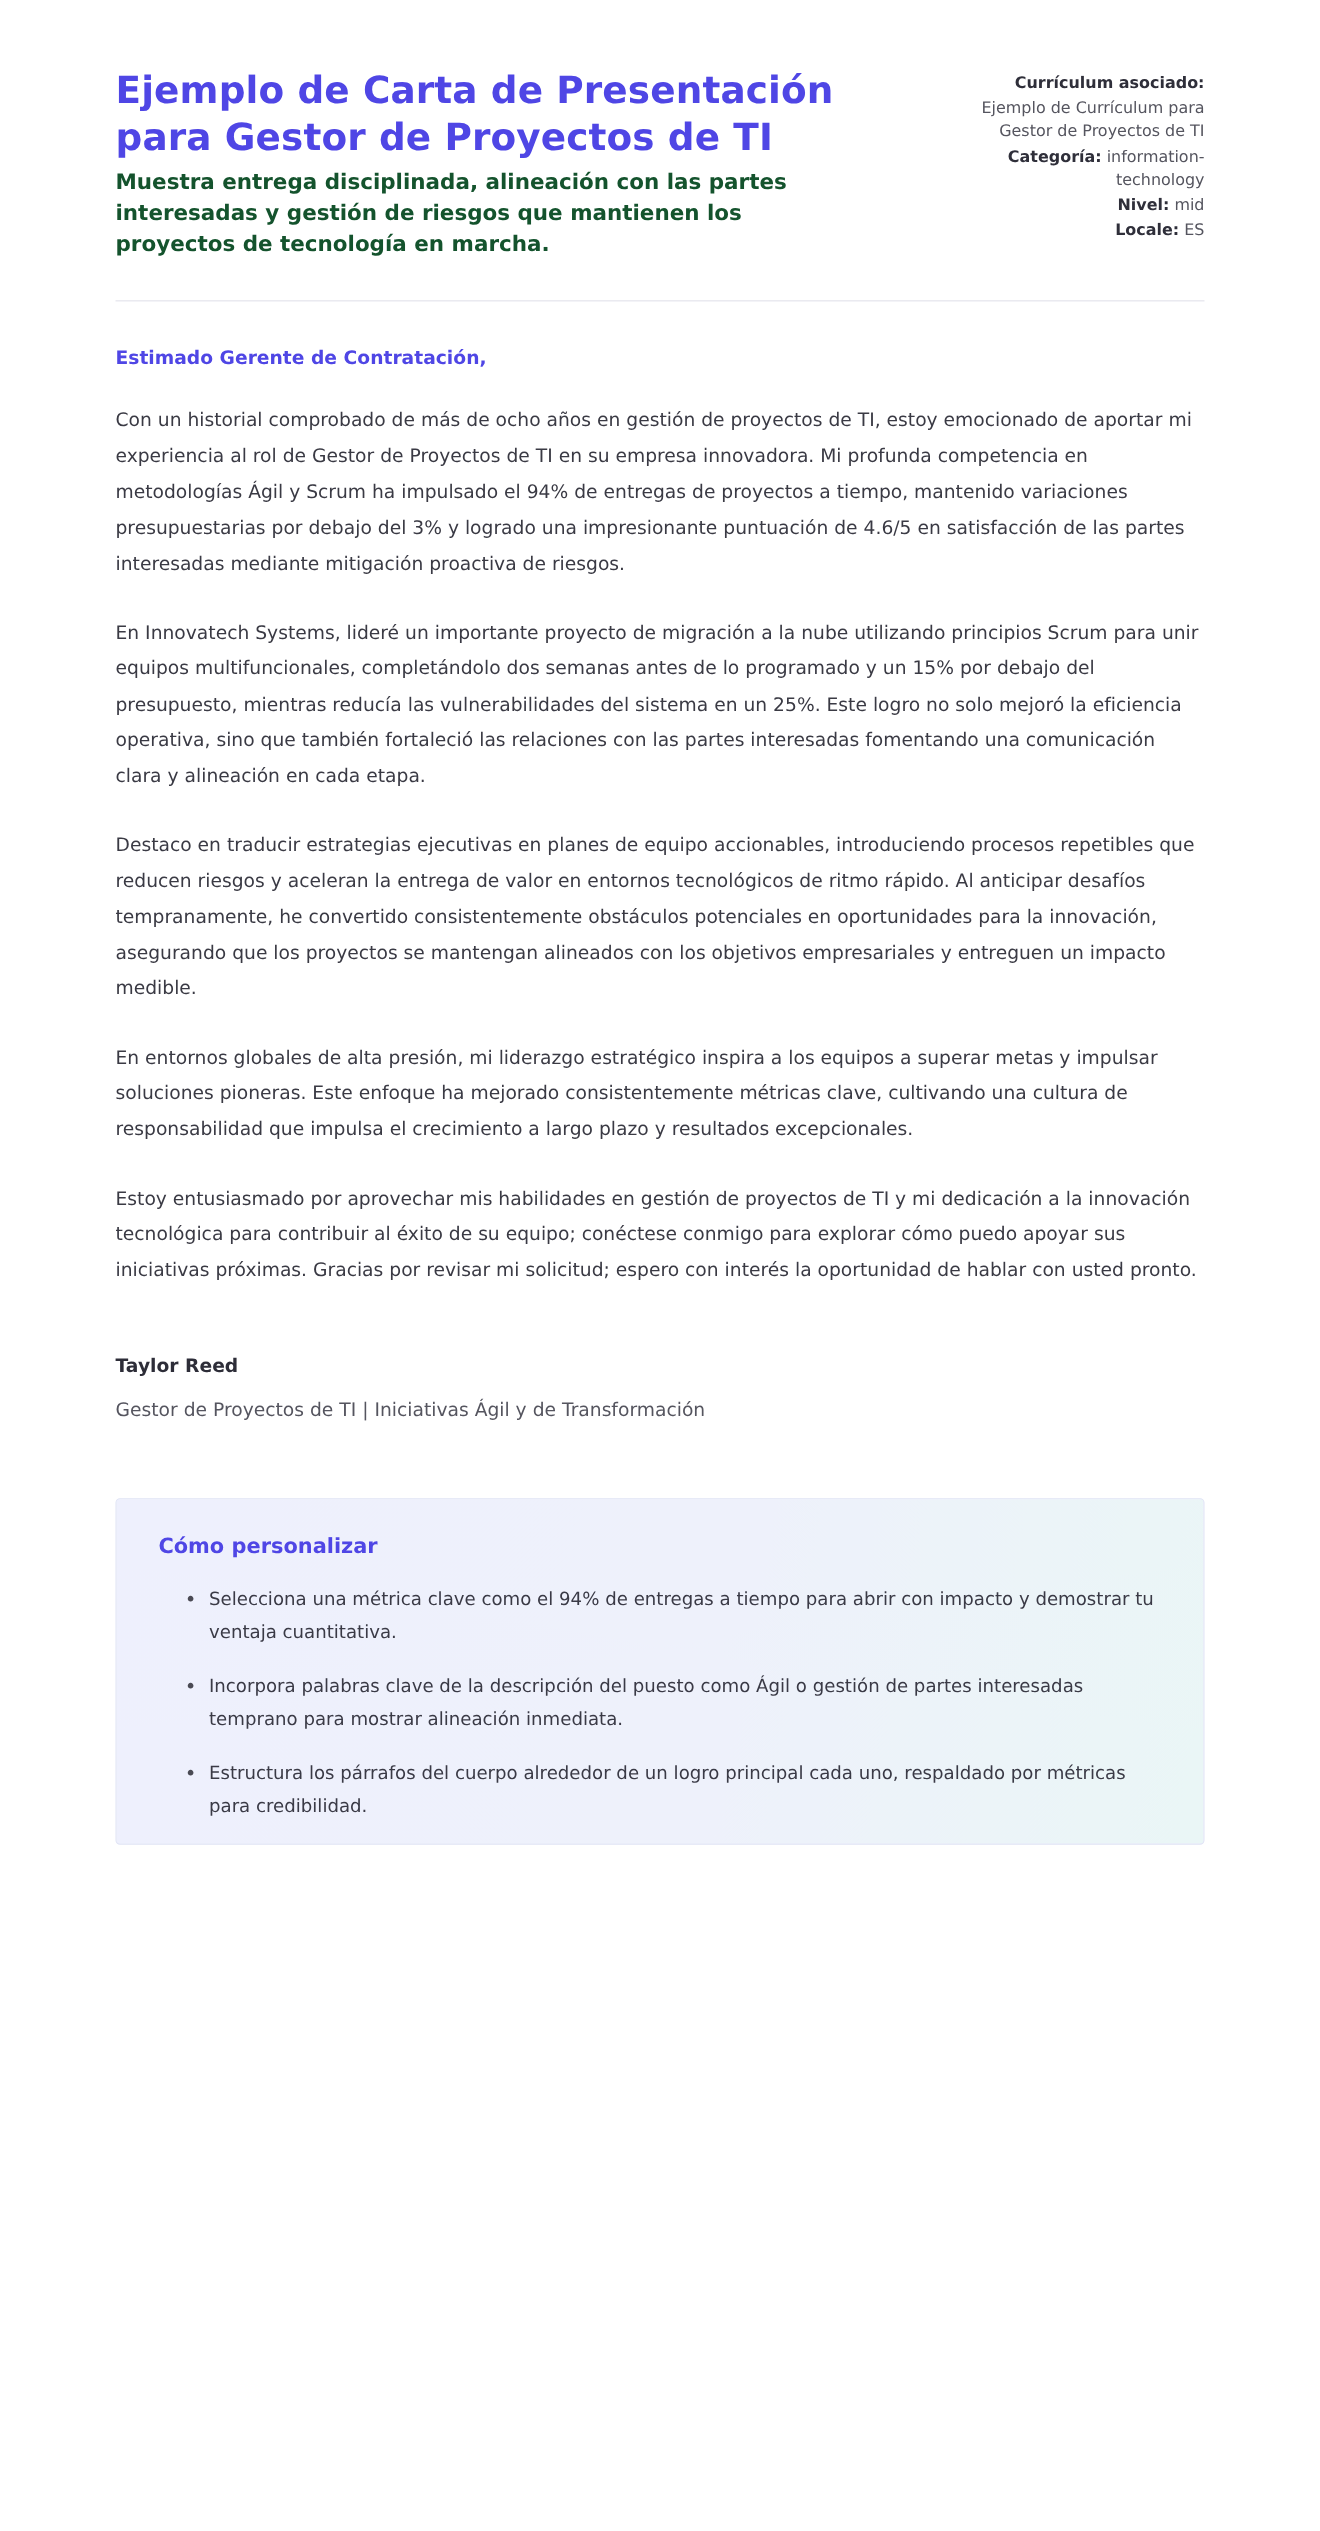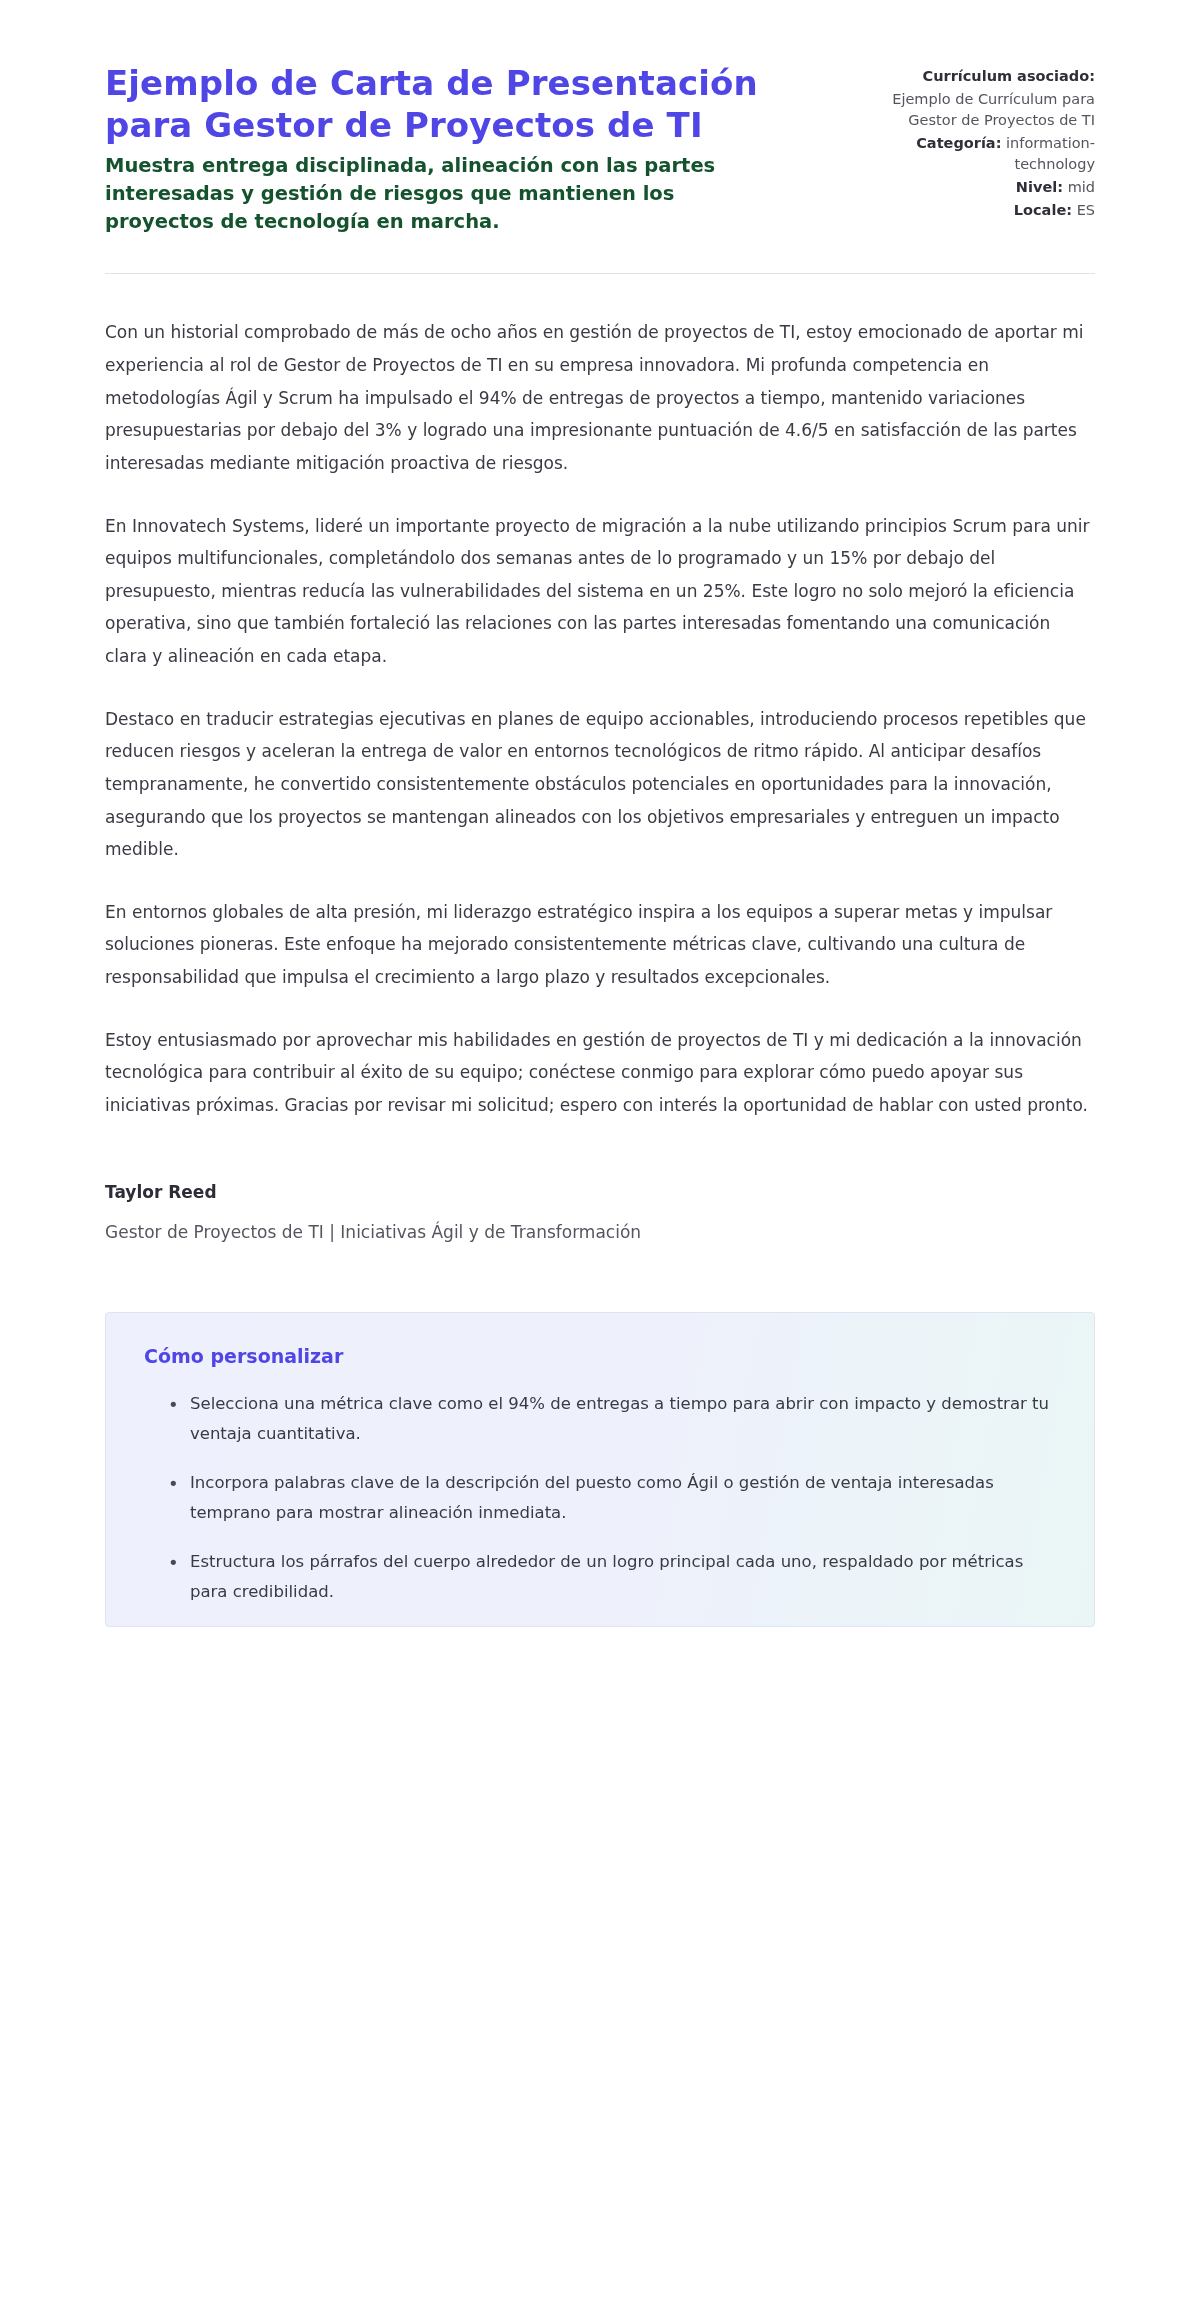--- a/index.html
+++ b/index.html
@@ -182,36 +182,37 @@
       <div class="meta-row">
         <span class="meta-label">Locale:</span>
         <span class="meta-value">ES</span>
       </div>
     </div>
   </div>
 
   <hr class="rule">
 
   <div class="letter">
+    <p class="salutation">Estimado Gerente de Contratación,</p>
 
     <p class="para">Con un historial comprobado de más de ocho años en gestión de proyectos de TI, estoy emocionado de aportar mi experiencia al rol de Gestor de Proyectos de TI en su empresa innovadora. Mi profunda competencia en metodologías Ágil y Scrum ha impulsado el 94% de entregas de proyectos a tiempo, mantenido variaciones presupuestarias por debajo del 3% y logrado una impresionante puntuación de 4.6/5 en satisfacción de las partes interesadas mediante mitigación proactiva de riesgos.</p>
     <p class="para">En Innovatech Systems, lideré un importante proyecto de migración a la nube utilizando principios Scrum para unir equipos multifuncionales, completándolo dos semanas antes de lo programado y un 15% por debajo del presupuesto, mientras reducía las vulnerabilidades del sistema en un 25%. Este logro no solo mejoró la eficiencia operativa, sino que también fortaleció las relaciones con las partes interesadas fomentando una comunicación clara y alineación en cada etapa.</p>
     <p class="para">Destaco en traducir estrategias ejecutivas en planes de equipo accionables, introduciendo procesos repetibles que reducen riesgos y aceleran la entrega de valor en entornos tecnológicos de ritmo rápido. Al anticipar desafíos tempranamente, he convertido consistentemente obstáculos potenciales en oportunidades para la innovación, asegurando que los proyectos se mantengan alineados con los objetivos empresariales y entreguen un impacto medible.</p>
     <p class="para">En entornos globales de alta presión, mi liderazgo estratégico inspira a los equipos a superar metas y impulsar soluciones pioneras. Este enfoque ha mejorado consistentemente métricas clave, cultivando una cultura de responsabilidad que impulsa el crecimiento a largo plazo y resultados excepcionales.</p>
     <p class="para">Estoy entusiasmado por aprovechar mis habilidades en gestión de proyectos de TI y mi dedicación a la innovación tecnológica para contribuir al éxito de su equipo; conéctese conmigo para explorar cómo puedo apoyar sus iniciativas próximas. Gracias por revisar mi solicitud; espero con interés la oportunidad de hablar con usted pronto.</p>
 
     <div class="signature-block">
       <p class="sig-name">Taylor Reed</p>
       <p class="sig-role">Gestor de Proyectos de TI | Iniciativas Ágil y de Transformación</p>
     </div>
   </div>
 
 
   <div class="callout">
     <h2 class="callout-title">Cómo personalizar</h2>
     <ul class="callout-list">
       <li class="callout-item">Selecciona una métrica clave como el 94% de entregas a tiempo para abrir con impacto y demostrar tu ventaja cuantitativa.</li>
-      <li class="callout-item">Incorpora palabras clave de la descripción del puesto como Ágil o gestión de ventaja interesadas temprano para mostrar alineación inmediata.</li>
+      <li class="callout-item">Incorpora palabras clave de la descripción del puesto como Ágil o gestión de partes interesadas temprano para mostrar alineación inmediata.</li>
       <li class="callout-item">Estructura los párrafos del cuerpo alrededor de un logro principal cada uno, respaldado por métricas para credibilidad.</li>
     </ul>
   </div>
 
 </div>
 
 </body></html>

